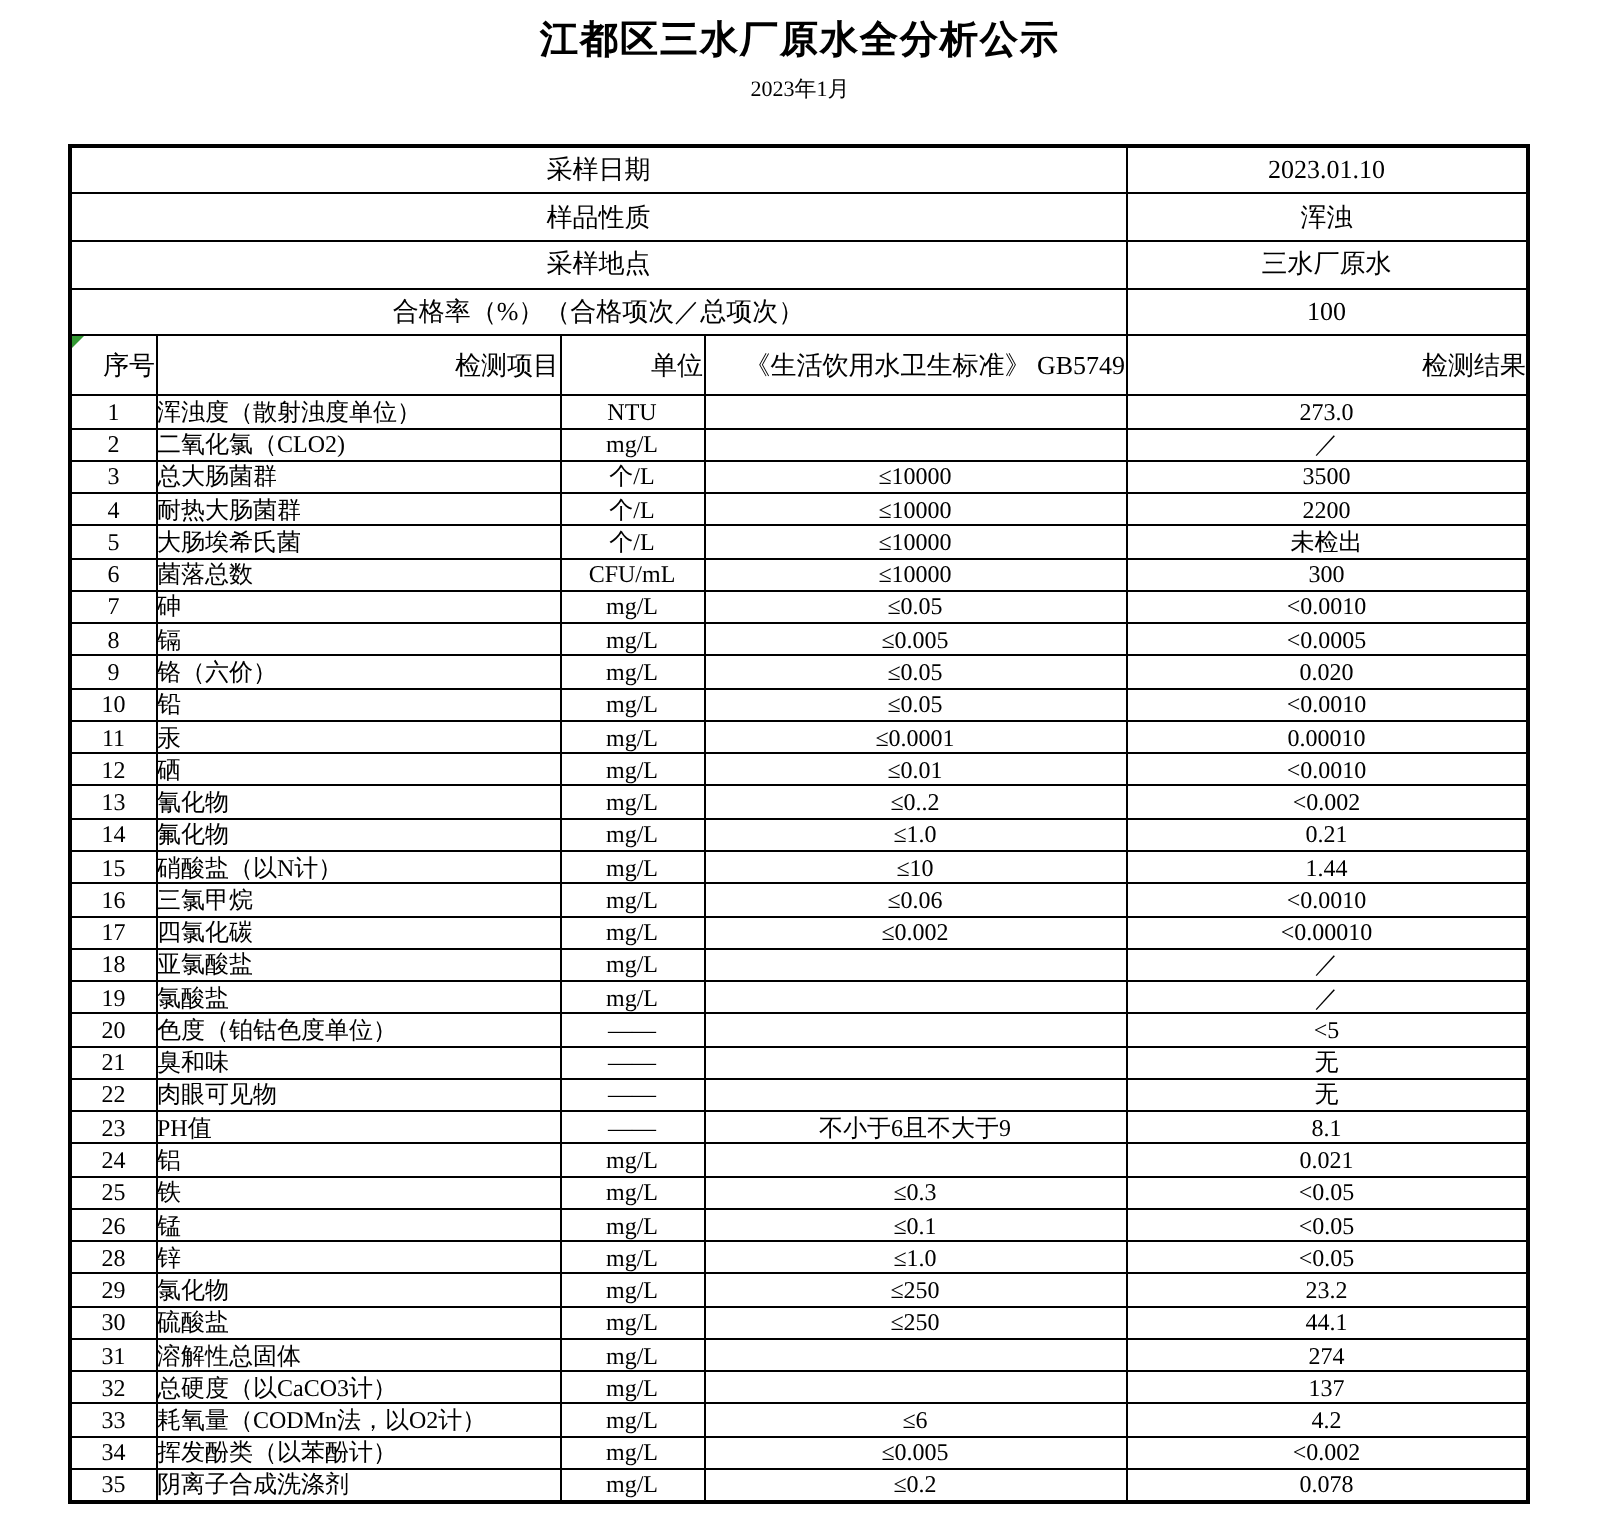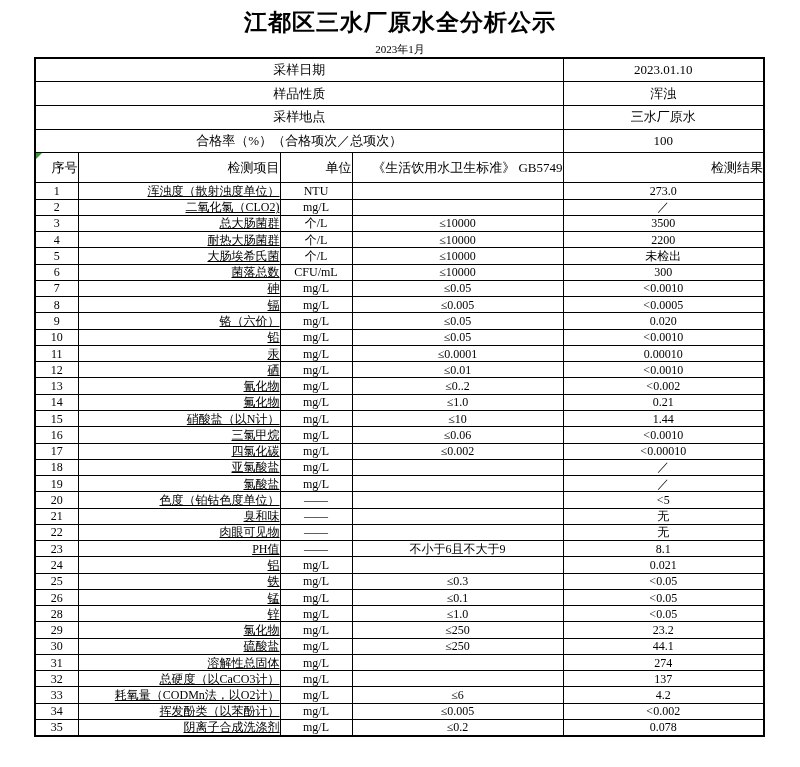--- a/index.html
+++ b/index.html
@@ -7,54 +7,54 @@
     width: 800px; height: 767px;
     background: #ffffff;
     color: #000000;
     font-family: "Liberation Serif", "DejaVu Serif", serif;
     position: relative;
     overflow: hidden;
   }
   .title {
     text-align: center;
     font-weight: bold;
-    font-size: 23px;
+    font-size: 19px;
     padding-top: 7px;
     letter-spacing: 1px;
   }
   .subtitle {
     text-align: center;
     font-size: 11px;
     margin-top: 4px;
   }
   table.main {
     position: absolute;
     left: 34px;
-    top: 57px;
+    top: 72px;
     width: 729px;
     border-collapse: collapse;
     table-layout: fixed;
     border: 2px solid #000;
   }
   table.main td, table.main th {
     border: 1px solid #000;
     padding: 0;
     font-weight: normal;
     overflow: hidden;
     white-space: nowrap;
     vertical-align: middle;
   }
   tr.info-row { height: 23.7px; }
   tr.info-row td { font-size: 13px; text-align: center; }
   tr.head-row { height: 30px; }
   tr.head-row th { font-size: 13px; text-align: right; position: relative; }
   tbody.results tr { height: 16.28px; }
   tbody.results td { font-size: 12px; line-height: 1; }
   td.c-no, td.c-unit, td.c-std, td.c-res { text-align: center; }
-  td.c-item { text-align: right; padding-left: 2px; text-decoration: underline; }
+  td.c-item { text-align: left; padding-left: 2px; }
   .corner-triangle {
     position: absolute;
     top: 0; left: 0;
     width: 0; height: 0;
     border-top: 6px solid #339933;
     border-right: 6px solid transparent;
   }
 </style>
 </head>
 <body>

